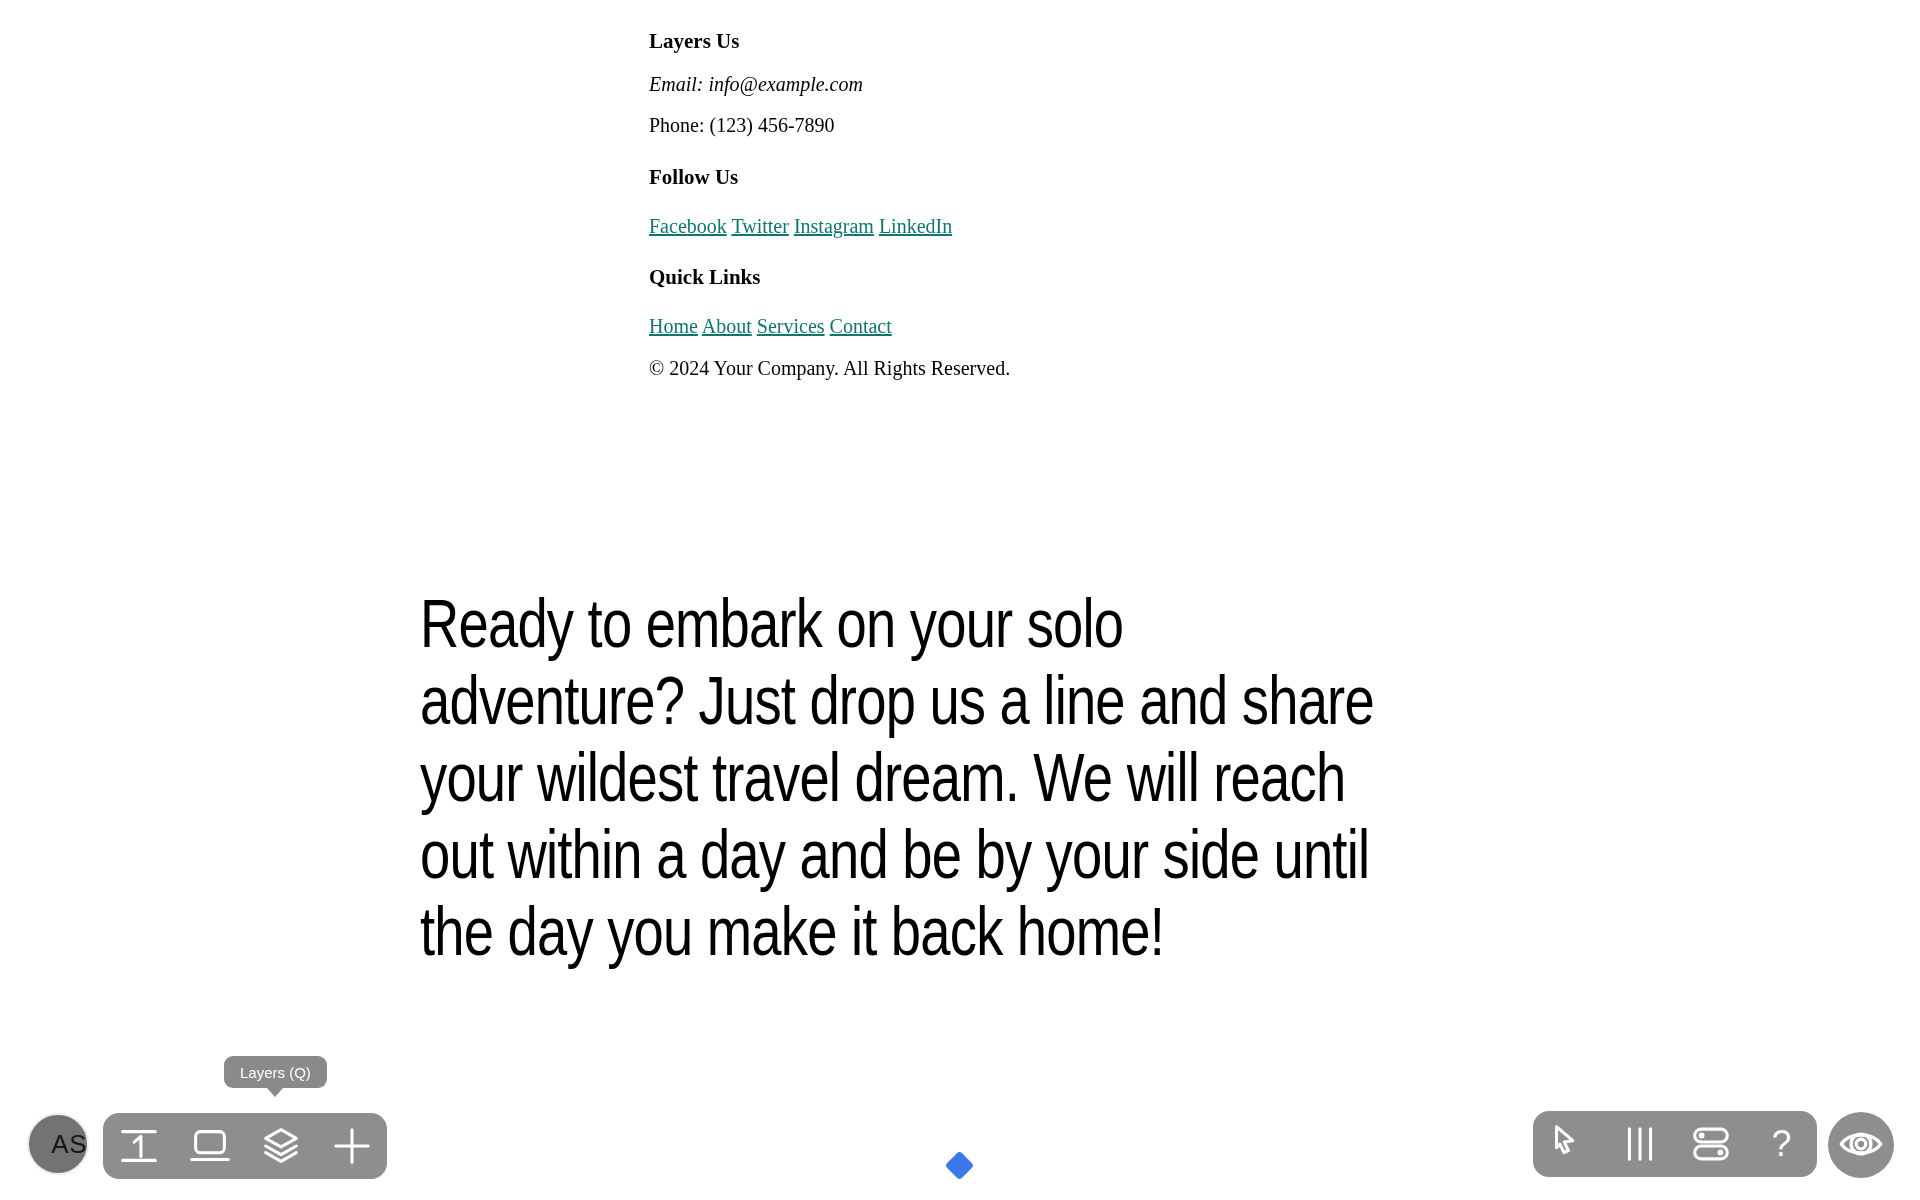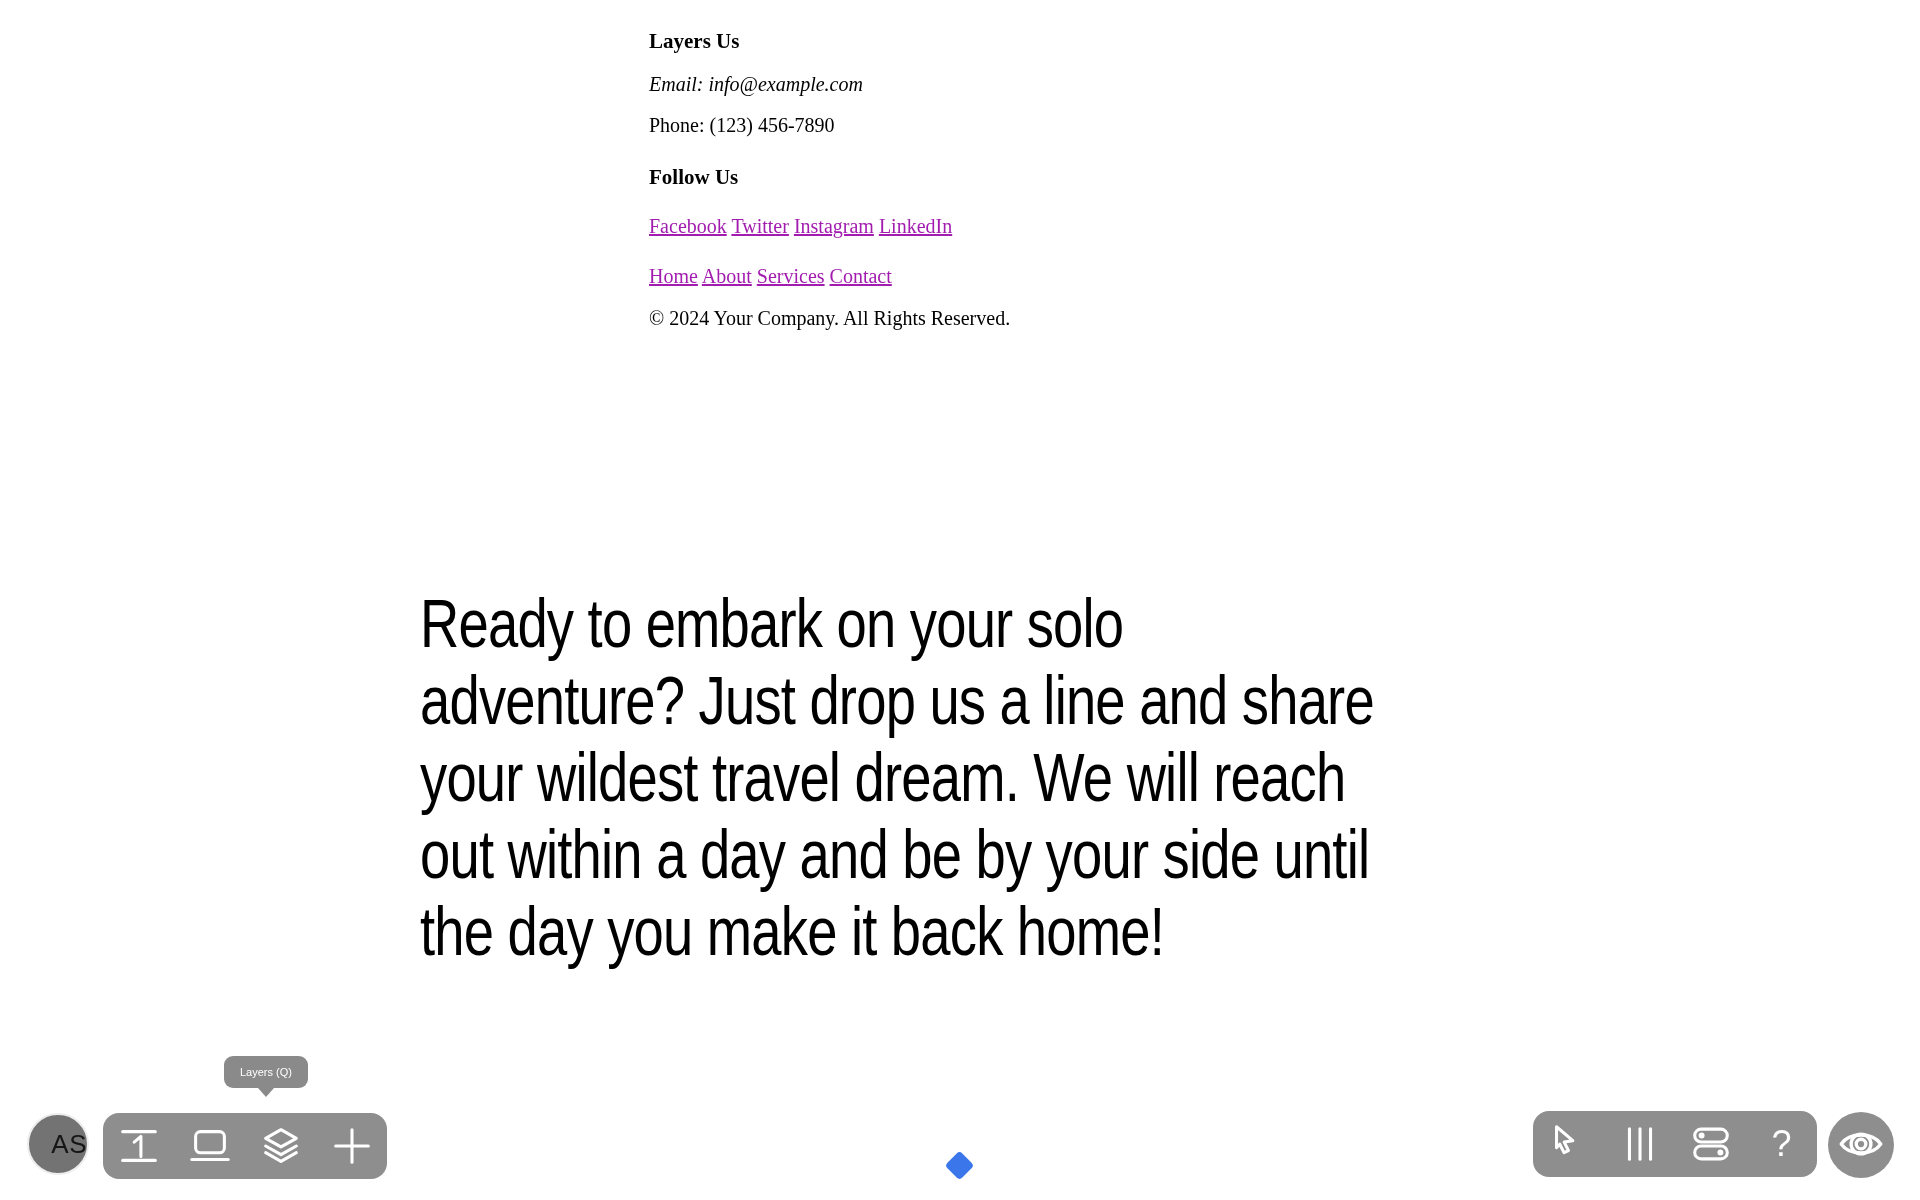--- a/index.html
+++ b/index.html
@@ -20,21 +20,21 @@
   }
   .fp-contact-heading{margin-top:30px !important;}
   .fp-address{margin-top:28px !important;}
   .fp-email{margin-top:21px !important;font-style:italic;}
   .fp-phone{margin-top:18px !important;}
   .fp-follow-heading{margin-top:29px !important;}
   .fp-social{margin-top:27px !important;}
   .fp-quick-heading{margin-top:28px !important;}
   .fp-nav{margin-top:27px !important;}
   .fp-copyright{margin-top:19px !important;}
-  .footer-preview a{color:#a21caf;text-decoration:underline;cursor:pointer;}
+  .footer-preview a{color:#0f766e;text-decoration:underline;cursor:pointer;}
 
   .hero-heading{
     position:absolute;left:420px;top:585px;width:1400px;
     font-family:"Liberation Sans",sans-serif;
     font-size:68px;line-height:77px;letter-spacing:-1px;color:#000;
     white-space:pre-line;
     transform:scaleX(0.8);transform-origin:left top;
   }
 
   
@@ -59,21 +59,21 @@
   .q-glyph{font-size:36px;color:#fff;font-family:"Liberation Sans",sans-serif;line-height:1;}
   .preview-btn{
     position:absolute;left:1828px;top:1112px;width:66px;height:66px;border-radius:50%;
     background:#8E8E8E;border:none;display:flex;align-items:center;justify-content:center;
     cursor:pointer;padding:0;
   }
 
   
   .tooltip{
     position:absolute;left:224px;top:1056px;height:32px;padding:0 16px;
-    background:#8A8A8A;border-radius:9px;color:#fff;font-size:11px;
+    background:#8A8A8A;border-radius:9px;color:#fff;font-size:15px;
     display:flex;align-items:center;white-space:nowrap;
   }
   .tooltip::after{
     content:"";position:absolute;top:100%;left:50%;transform:translateX(-50%);
     border:8px solid transparent;border-top:9px solid #8A8A8A;border-bottom-width:0;
   }
 
   
   .component-handle{
     position:absolute;left:949px;top:1155px;width:21px;height:21px;
@@ -87,20 +87,21 @@
   <h3 class="fp-contact-heading">Layers Us</h3>
   <p class="fp-email">Email: info@example.com</p>
   <p class="fp-phone">Phone: (123) 456-7890</p>
   <h3 class="fp-follow-heading">Follow Us</h3>
   <p class="fp-social">
     <a href="#">Facebook</a>
     <a href="#">Twitter</a>
     <a href="#">Instagram</a>
     <a href="#">LinkedIn</a>
   </p>
+  <h3 class="fp-quick-heading">Quick Links</h3>
   <p class="fp-nav">
     <a href="#">Home</a>
     <a href="#">About</a>
     <a href="#">Services</a>
     <a href="#">Contact</a>
   </p>
   <p class="fp-copyright">© 2024 Your Company. All Rights Reserved.</p>
 </div>
 
 <div class="hero-heading">Ready to embark on your solo

